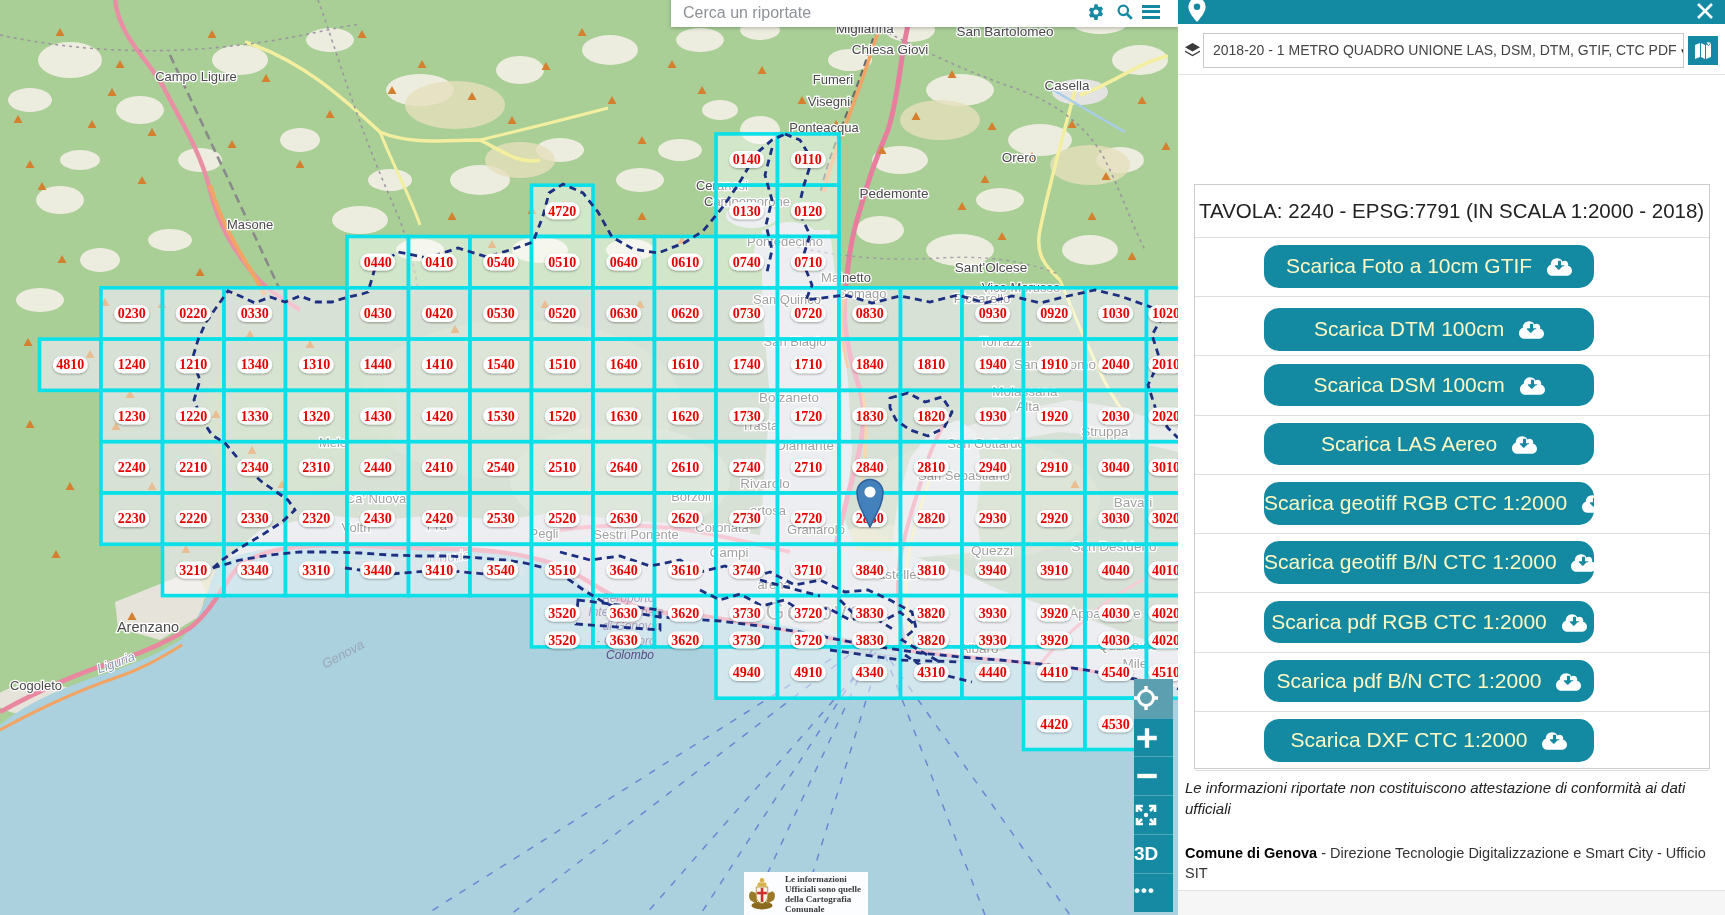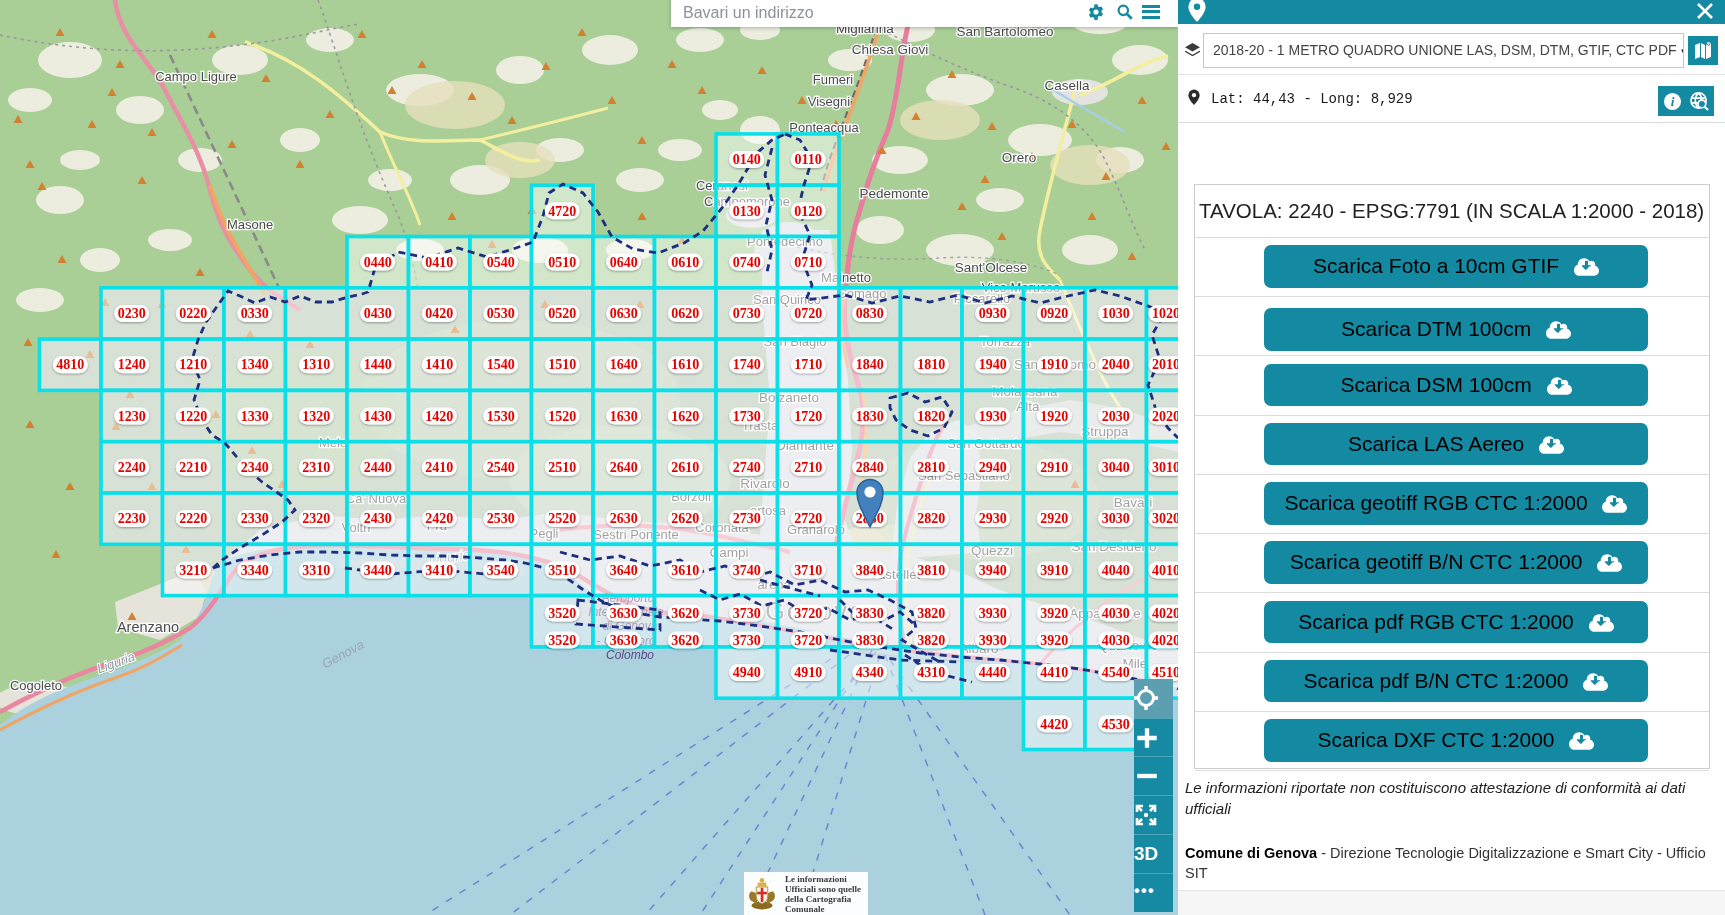--- a/index.html
+++ b/index.html
@@ -9,21 +9,21 @@
 #sidebar{position:absolute;left:1178px;top:0;width:547px;height:915px;background:#fff}
 #sbhead{position:absolute;left:0;top:0;width:547px;height:24px;background:#1489a2}
 .row1{position:absolute;left:0;top:24px;width:547px;height:51px;background:#fff;border-bottom:1px solid #e3e3e3}
 .row2{position:absolute;left:0;top:76px;width:547px;height:47px;background:#fff;border-bottom:1px solid #ddd}
 .sel{position:absolute;left:25px;top:9px;width:481px;height:35px;border:1px solid #c8c8c8;background:#fff;font-size:14px;color:#444;line-height:33px;padding-left:9px;white-space:nowrap;overflow:hidden}
 .tealbtn{background:#1489a2;position:absolute}
 #latlon{position:absolute;left:33px;top:15px;font-family:"Liberation Mono",monospace;font-size:14px;color:#1a1a1a}
 #box{position:absolute;left:16px;top:184px;width:516px;height:585px;border:1px solid #ccc}
 #boxtitle{position:absolute;left:4px;top:0;width:508px;height:52px;line-height:52px;font-size:20.5px;color:#222;white-space:nowrap}
 .sep{position:absolute;left:0;width:514px;height:1px;background:#ddd}
-.dlbtn{position:absolute;left:69px;width:384px;height:42.5px;background:#1489a2;border-radius:7px;color:#000000;font-size:21px;text-align:center;line-height:42px;white-space:nowrap}
+.dlbtn{position:absolute;left:69px;width:330px;height:42.5px;background:#1489a2;border-radius:15px;color:#fef9c3;font-size:21px;text-align:center;line-height:42px;white-space:nowrap}
 .dlbtn svg{vertical-align:-4px;margin-left:9px}
 #legal{position:absolute;left:7px;top:777px;width:527px;font-size:15px;font-style:italic;color:#222;line-height:21px}
 #credit{position:absolute;left:7px;top:843px;width:524px;font-size:14.5px;color:#333;line-height:20px}
 #sbfoot{position:absolute;left:0;top:890px;width:547px;height:25px;background:#f6f6f6;border-top:1px solid #e3e3e3}
 #ctrl{position:absolute;left:1134px;top:678.8px;width:39px}
 .cbtn{width:39px;height:38.8px;background:#1689a3;color:#ffffff;position:relative}
 .cbtn.first{background:#5b9fb0}
 #wm{position:absolute;left:744px;top:872px;width:124px;height:43px;background:rgba(255,255,255,0.95);display:flex;align-items:center}
 #wm .t{font-family:"Liberation Serif",serif;font-weight:bold;font-size:9px;line-height:10px;color:#3a3a3a;white-space:nowrap}
 </style></head><body>
@@ -1031,21 +1031,21 @@
       </g>
       <g filter="url(#ps)">
         <rect x="1098.2" y="715.3" width="35" height="17" rx="8.5" fill="white"></rect>
         <text x="1115.8" y="728.5" text-anchor="middle" font-family="Liberation Serif" font-weight="bold" font-size="14" fill="#e50500">4530</text>
       </g>
       <g>
         <path d="M870 527 C861 509 857 502 857 492.5 a13 13 0 1 1 26 0 c0 9.5 -4 16.5 -13 34.5 z" fill="#4381bd" stroke="#2d5f9a" stroke-width="1.5"></path>
         <circle cx="870" cy="492" r="5.6" fill="#fff"></circle>
       </g>
     </svg><div id="search">
-      <span class="ph">Bavari un indirizzo</span>
+      <span class="ph">Cerca un riportate</span>
 <svg style="position:absolute;right:73px;top:7px" width="18" height="18" viewBox="0 0 16 16">
         <path fill="#1489a2" d="M9.4 1l.3 1.8a5.2 5.2 0 0 1 1.4.8l1.7-.6 1.5 2.5-1.4 1.2a5.3 5.3 0 0 1 0 1.6l1.4 1.2-1.5 2.5-1.7-.6a5.2 5.2 0 0 1-1.4.8L9.4 15H6.6l-.3-1.8a5.2 5.2 0 0 1-1.4-.8l-1.7.6-1.5-2.5 1.4-1.2a5.3 5.3 0 0 1 0-1.6L1.7 6.5l1.5-2.5 1.7.6a5.2 5.2 0 0 1 1.4-.8L6.6 1h2.8zM8 5.7A2.3 2.3 0 1 0 8 10.3 2.3 2.3 0 0 0 8 5.7z"></path>
       </svg>
 <svg style="position:absolute;right:44px;top:7px" width="18" height="18" viewBox="0 0 16 16">
         <circle cx="6.5" cy="6.5" r="4.2" fill="none" stroke="#1489a2" stroke-width="2"></circle>
         <path d="M9.8 9.8 L14 14" stroke="#1489a2" stroke-width="2.4"></path>
       </svg>
 <div style="position:absolute;right:18px;top:9px;width:18px;height:14px">
 <div style="height:2.6px;background:#1489a2;margin-bottom:2.9px"></div>
         <div style="height:2.6px;background:#1489a2;margin-bottom:2.9px"></div>
@@ -1106,41 +1106,20 @@
 <div class="sel">2018-20 - 1 METRO QUADRO UNIONE LAS, DSM, DTM, GTIF, CTC PDF<span style="color:#111;font-size:9.5px">&nbsp;▼</span></div>
 <div class="tealbtn" style="left:510px;top:12px;width:30px;height:29px">
 <svg width="20" height="20" viewBox="0 0 20 20" style="margin:4.5px 0 0 5px">
           <g fill="#fff">
             <path d="M2 4 L7 2 L7 16 L2 18 Z M8 2 L12 4 L12 18 L8 16 Z M13 4 L18 2 L18 16 L13 18 Z"></path>
             <path d="M13 1 h5 l-2.5 4 z" fill="#fff" stroke="#1489a2" stroke-width=".8"></path>
           </g>
         </svg>
 </div>
     </div>
-    <div class="row2">
-<svg width="14" height="18" viewBox="0 0 20 24" style="position:absolute;left:9px;top:13px">
-        <path d="M10 0 a8 8 0 0 1 8 8 c0 6 -8 14 -8 14 s-8 -8 -8 -14 a8 8 0 0 1 8 -8 z" fill="#2b2b2b"></path>
-        <circle cx="10" cy="8" r="3" fill="#fff"></circle>
-      </svg>
-<div id="latlon">Lat:&nbsp;44,43&nbsp;-&nbsp;Long:&nbsp;8,929</div>
-<div class="tealbtn" style="left:480px;top:10px;width:56px;height:30px">
-<svg width="19" height="19" viewBox="0 0 20 20" style="position:absolute;left:5px;top:5.5px">
-          <circle cx="10" cy="10" r="9" fill="#fff"></circle>
-          <text x="10" y="15" text-anchor="middle" font-family="Liberation Serif" font-weight="bold" font-style="italic" font-size="14" fill="#1489a2">i</text>
-        </svg>
-<svg width="21" height="21" viewBox="0 0 22 22" style="position:absolute;right:4px;top:4.5px">
-          <g stroke="#fff" fill="none" stroke-width="1.7">
-            <circle cx="10" cy="10" r="8"></circle>
-            <path d="M2.5 7.5 h15 M2.5 12.5 h15 M10 2 a11 11 0 0 1 0 16 M10 2 a11 11 0 0 0 0 16"></path>
-            <circle cx="13.5" cy="13.5" r="4" fill="#1489a2"></circle>
-            <path d="M16.5 16.5 L20 20" stroke-width="2.2"></path>
-          </g>
-        </svg>
-</div>
-    </div>
     <div id="box">
       <div id="boxtitle">TAVOLA: 2240 - EPSG:7791 (IN SCALA 1:2000 - 2018)</div>
       <div class="sep" style="top:52.0px"></div>
       <div class="sep" style="top:111.2px"></div>
       <div class="sep" style="top:170.4px"></div>
       <div class="sep" style="top:229.7px"></div>
       <div class="sep" style="top:288.9px"></div>
       <div class="sep" style="top:348.1px"></div>
       <div class="sep" style="top:407.3px"></div>
       <div class="sep" style="top:466.5px"></div>

